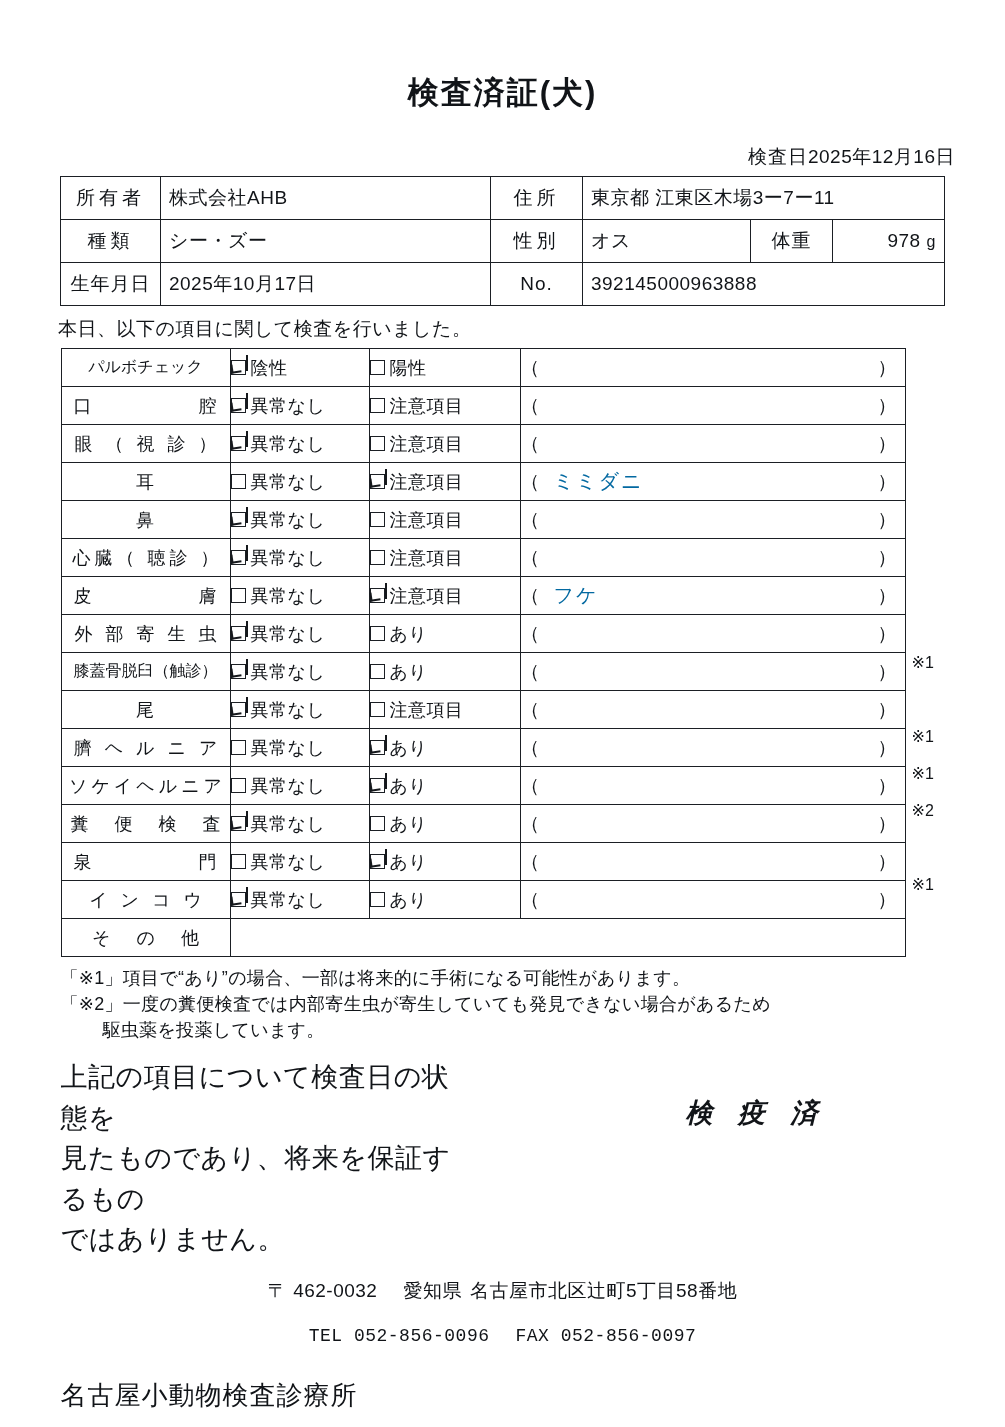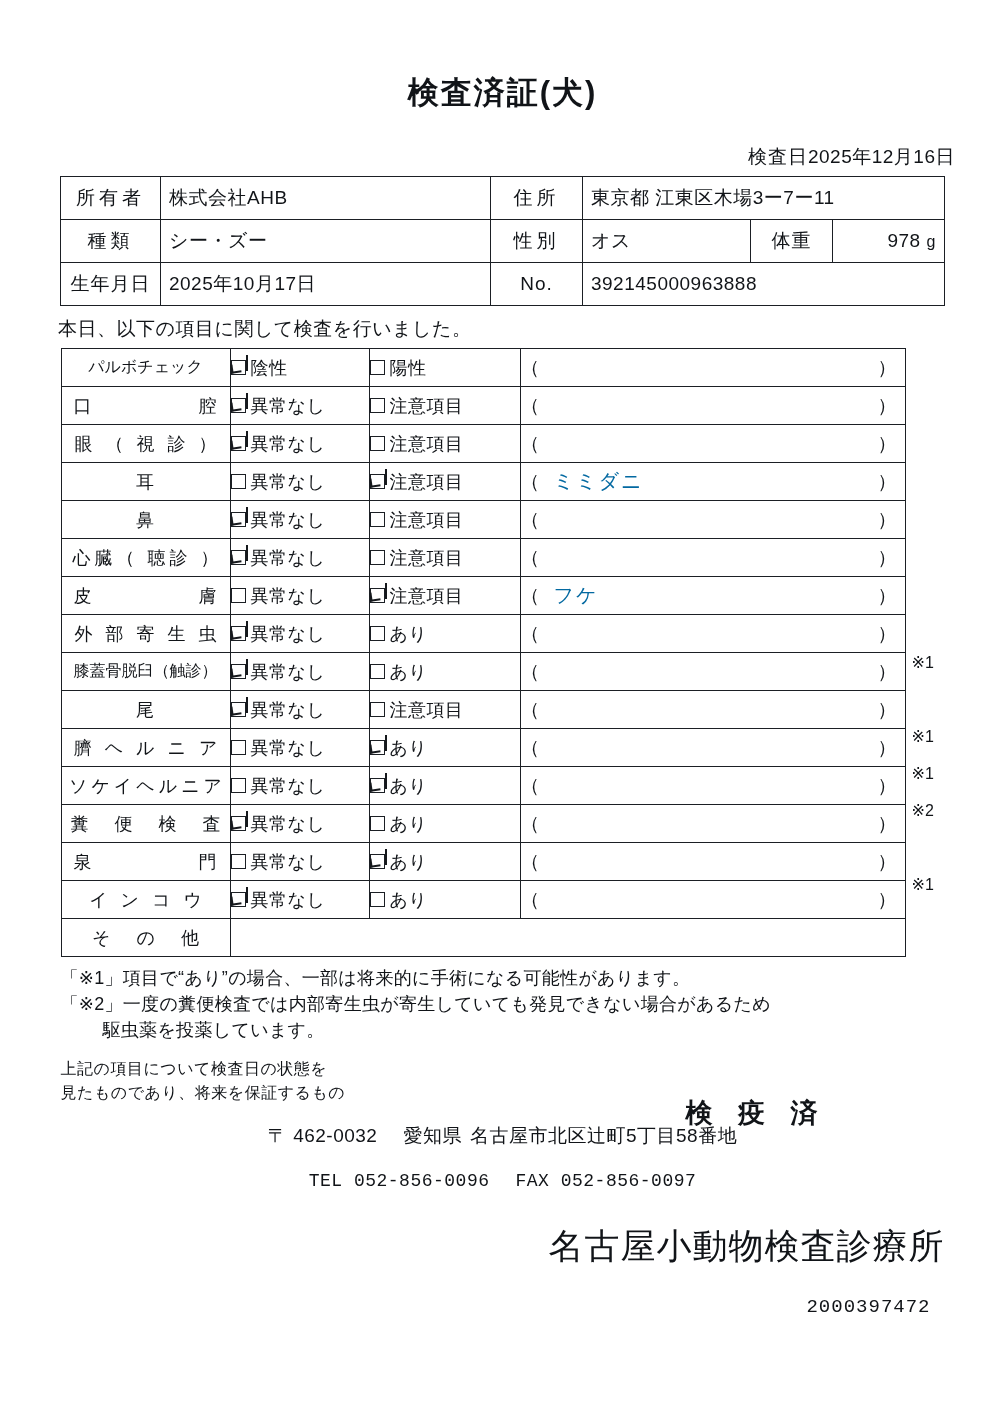--- a/index.html
+++ b/index.html
@@ -187,52 +187,53 @@
   }
   .notes .n-indent { padding-left: 42px; display: block; }
 
   
   .bottom {
     width: 884px;
     margin: 14px auto 0 auto;
     position: relative;
   }
   .disclaimer {
-    font-size: 16px;
+    font-size: 27px;
     line-height: 1.5;
     letter-spacing: 0.5px;
     width: 400px;
   }
   .stamp {
     position: absolute;
     right: 118px;
     top: 38px;
     font-size: 27px;
     font-weight: 700;
     letter-spacing: 9px;
+    font-style: italic;
   }
   .addr {
     text-align: center;
     font-size: 19px;
     letter-spacing: 0.5px;
     margin-top: 18px;
   }
   .addr .zip { margin-right: 26px; }
   .addr .pref { margin-right: 8px; }
   .tel {
     text-align: center;
     font-family: "Liberation Mono", "DejaVu Sans Mono", monospace;
     font-size: 18px;
     letter-spacing: 0.5px;
     margin-top: 22px;
   }
   .tel .fax { margin-left: 26px; }
   .clinic {
-    text-align: right;
-    font-size: 35px;
+    text-align: left;
+    font-size: 26px;
     letter-spacing: 1px;
     margin-top: 32px;
   }
   .vet {
     text-align: center;
     font-size: 21px;
     letter-spacing: 4px;
     margin-top: 10px;
   }
   .serial {
@@ -404,20 +405,21 @@
   <div class="notes">
     <div>「※1」項目で“あり”の場合、一部は将来的に手術になる可能性があります。</div>
     <div>「※2」一度の糞便検査では内部寄生虫が寄生していても発見できない場合があるため</div>
     <span class="n-indent">駆虫薬を投薬しています。</span>
   </div>
 
   <div class="bottom">
     <div class="disclaimer">
       <div>上記の項目について検査日の状態を</div>
       <div>見たものであり、将来を保証するもの</div>
+      <div>ではありません。</div>
     </div>
     <div class="stamp">検 疫 済</div>
 
     <div class="addr">
       <span class="zip">〒 462-0032</span><span class="pref">愛知県</span><span>名古屋市北区辻町5丁目58番地</span>
     </div>
 
     <div class="tel">
       <span>TEL 052-856-0096</span><span class="fax">FAX 052-856-0097</span>
     </div>

